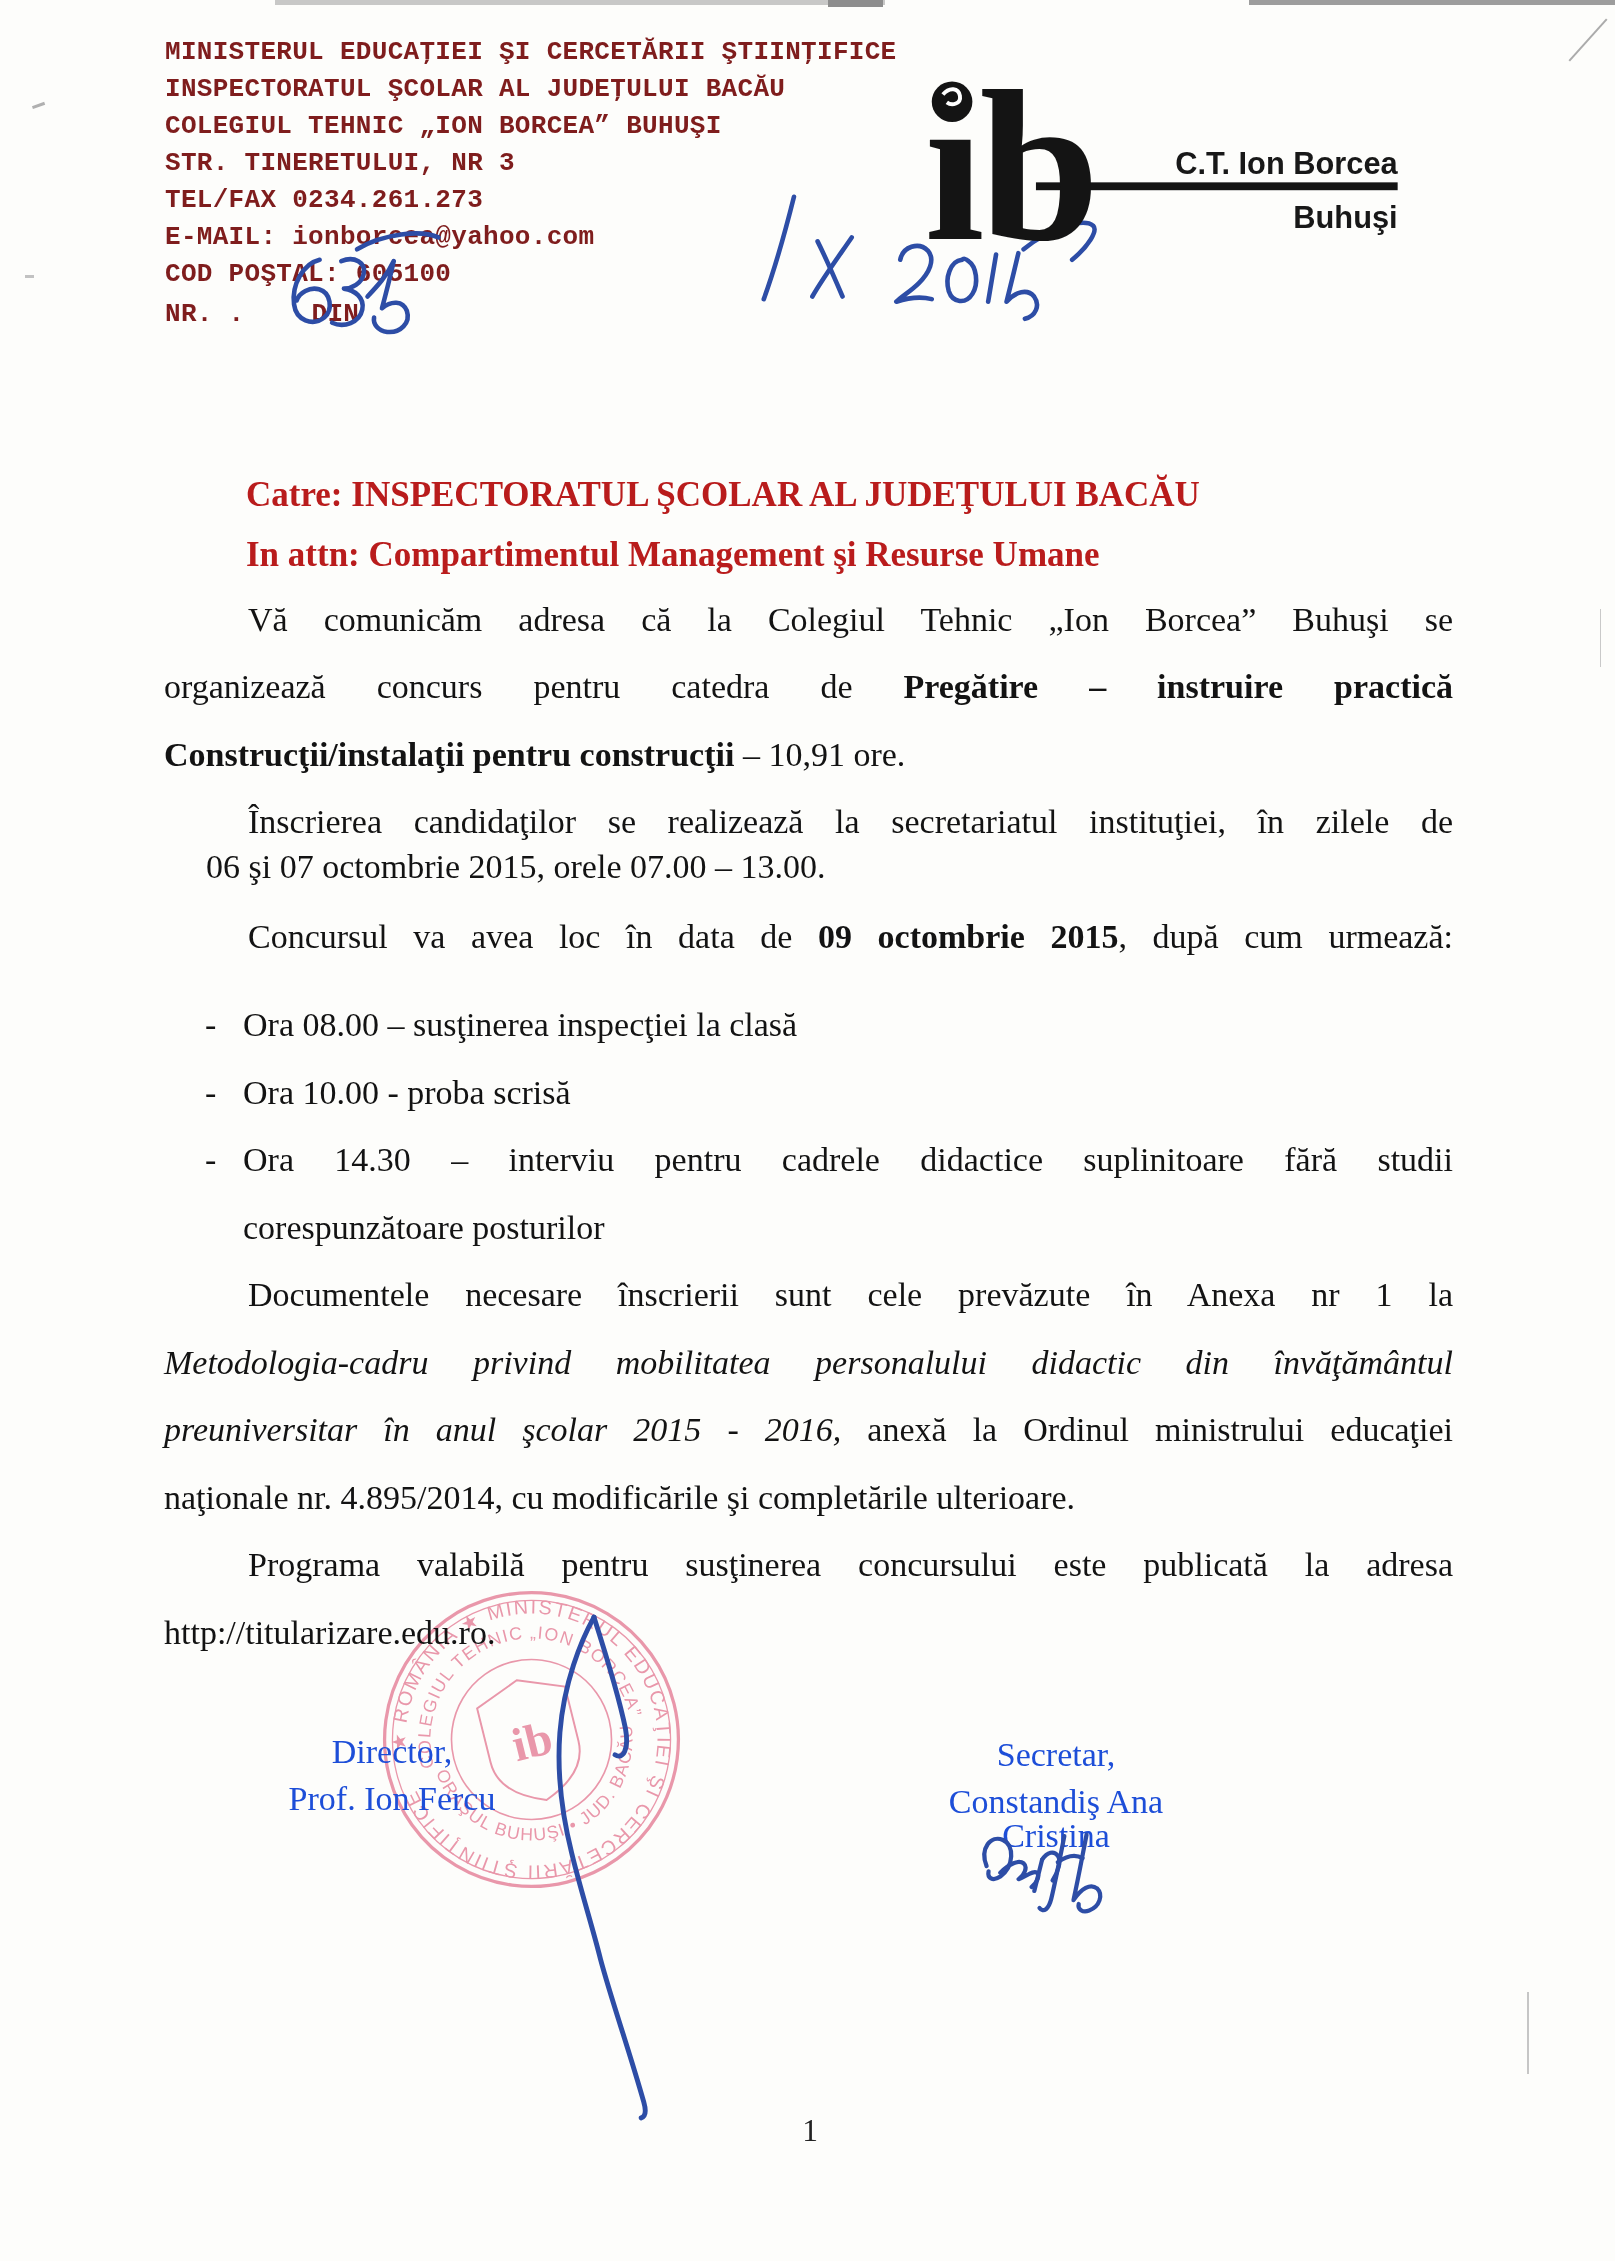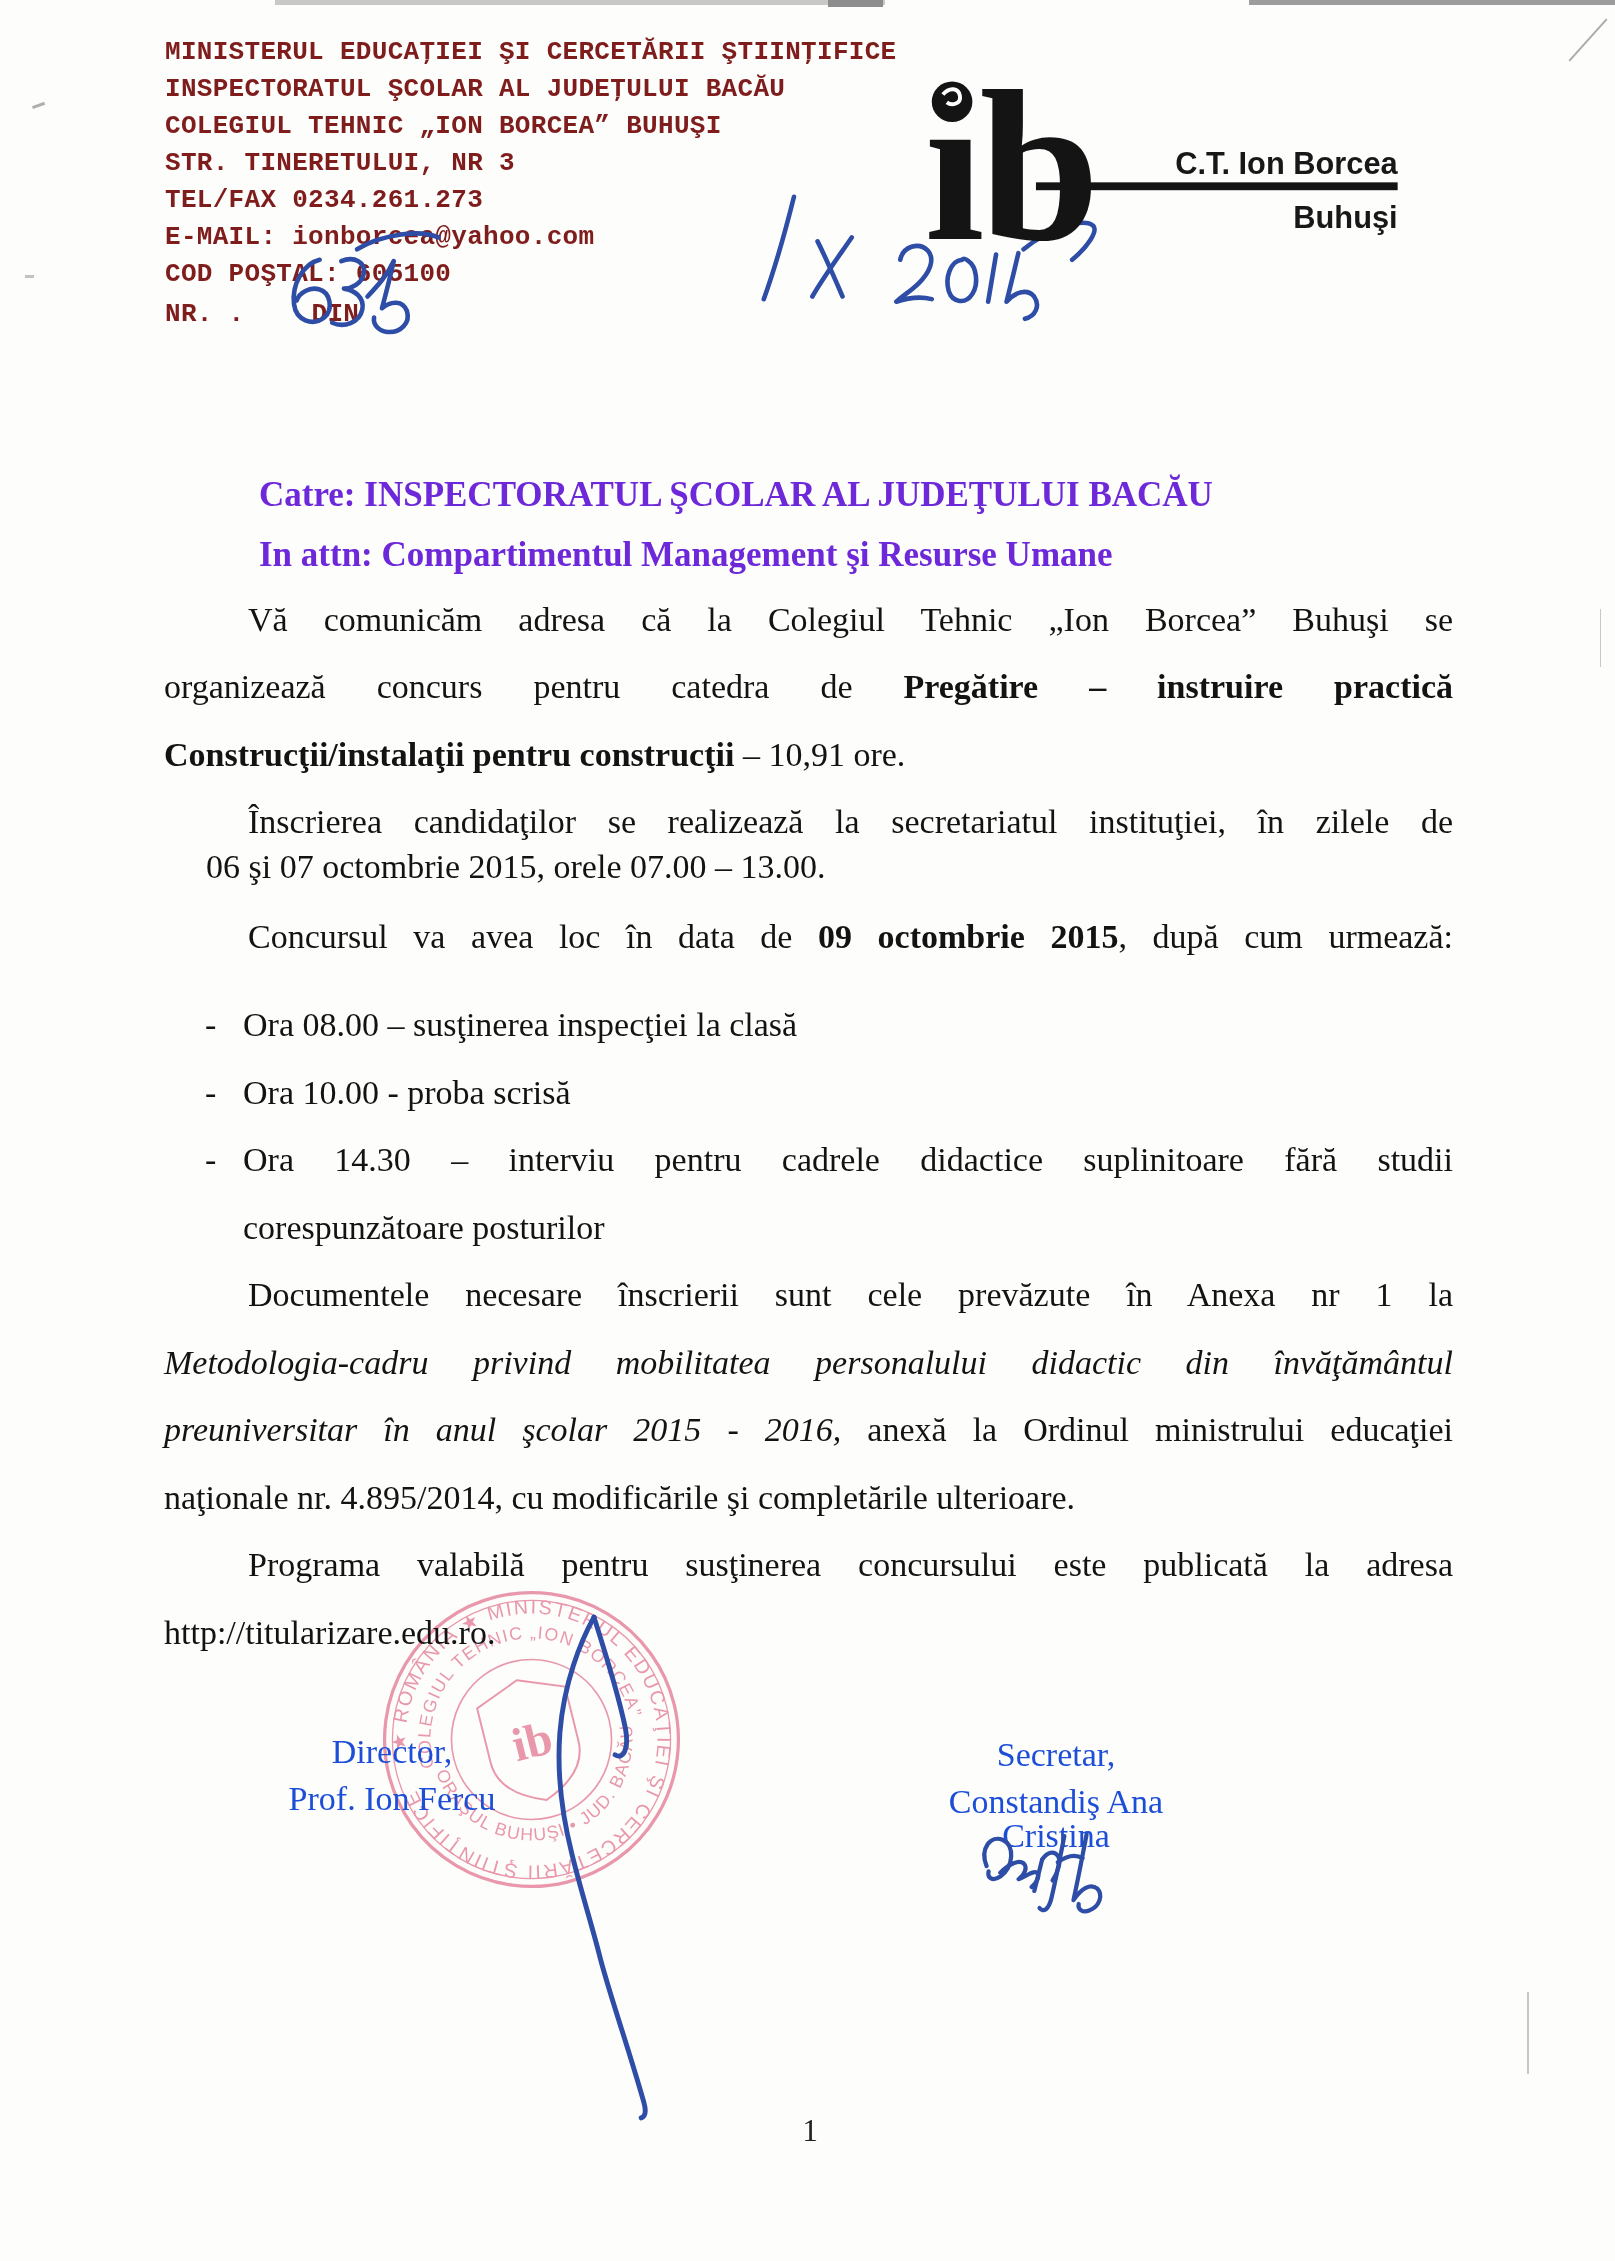--- a/index.html
+++ b/index.html
@@ -8,21 +8,21 @@
   
   .art{position:absolute;background:#b5b5b5;}
   
   .hdr{position:absolute;left:165px;top:34px;font-family:Liberation Mono, monospace;
        font-weight:bold;font-size:26px;line-height:37px;color:#7f1d1d;letter-spacing:0.3px;white-space:nowrap;}
   .nrline{margin-top:3.3px;}
   .nrline .din{margin-left:67px;}
   
   .logo{position:absolute;left:918px;top:72px;}
   
-  .catre{position:absolute;left:259px;top:477px;font-weight:bold;font-size:35px;line-height:35px;white-space:nowrap;color:#6d28d9;}
+  .catre{position:absolute;left:246px;top:477px;font-weight:bold;font-size:35px;line-height:35px;white-space:nowrap;color:#b91c1c;}
   .catre .l2{margin-top:25px;}
   
   .bl{position:absolute;left:164px;width:1289px;font-size:34px;line-height:41px;color:#131313;
       white-space:nowrap;box-sizing:border-box;}
   .just{white-space:normal;text-align:justify;text-align-last:justify;}
   .ind{padding-left:84px;}
   .ind2{padding-left:42px;}
   .bind{padding-left:79px;}
   .dash{position:absolute;left:41px;top:0;}
   

